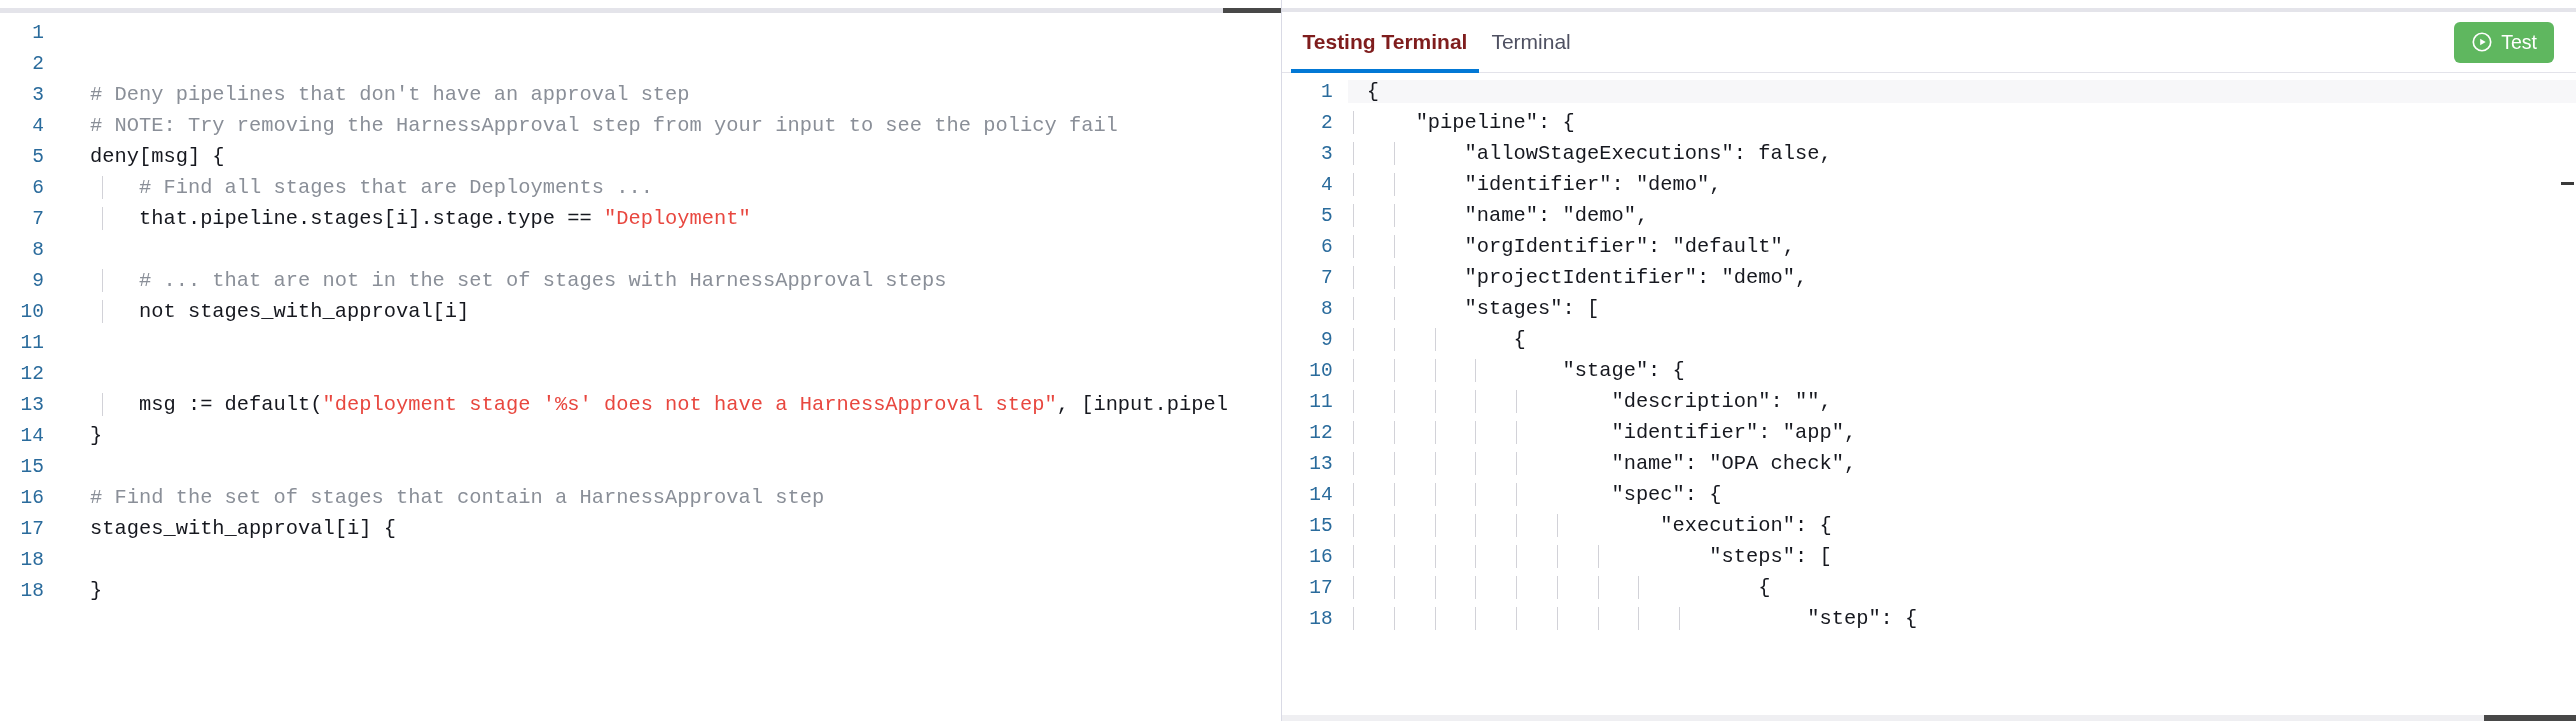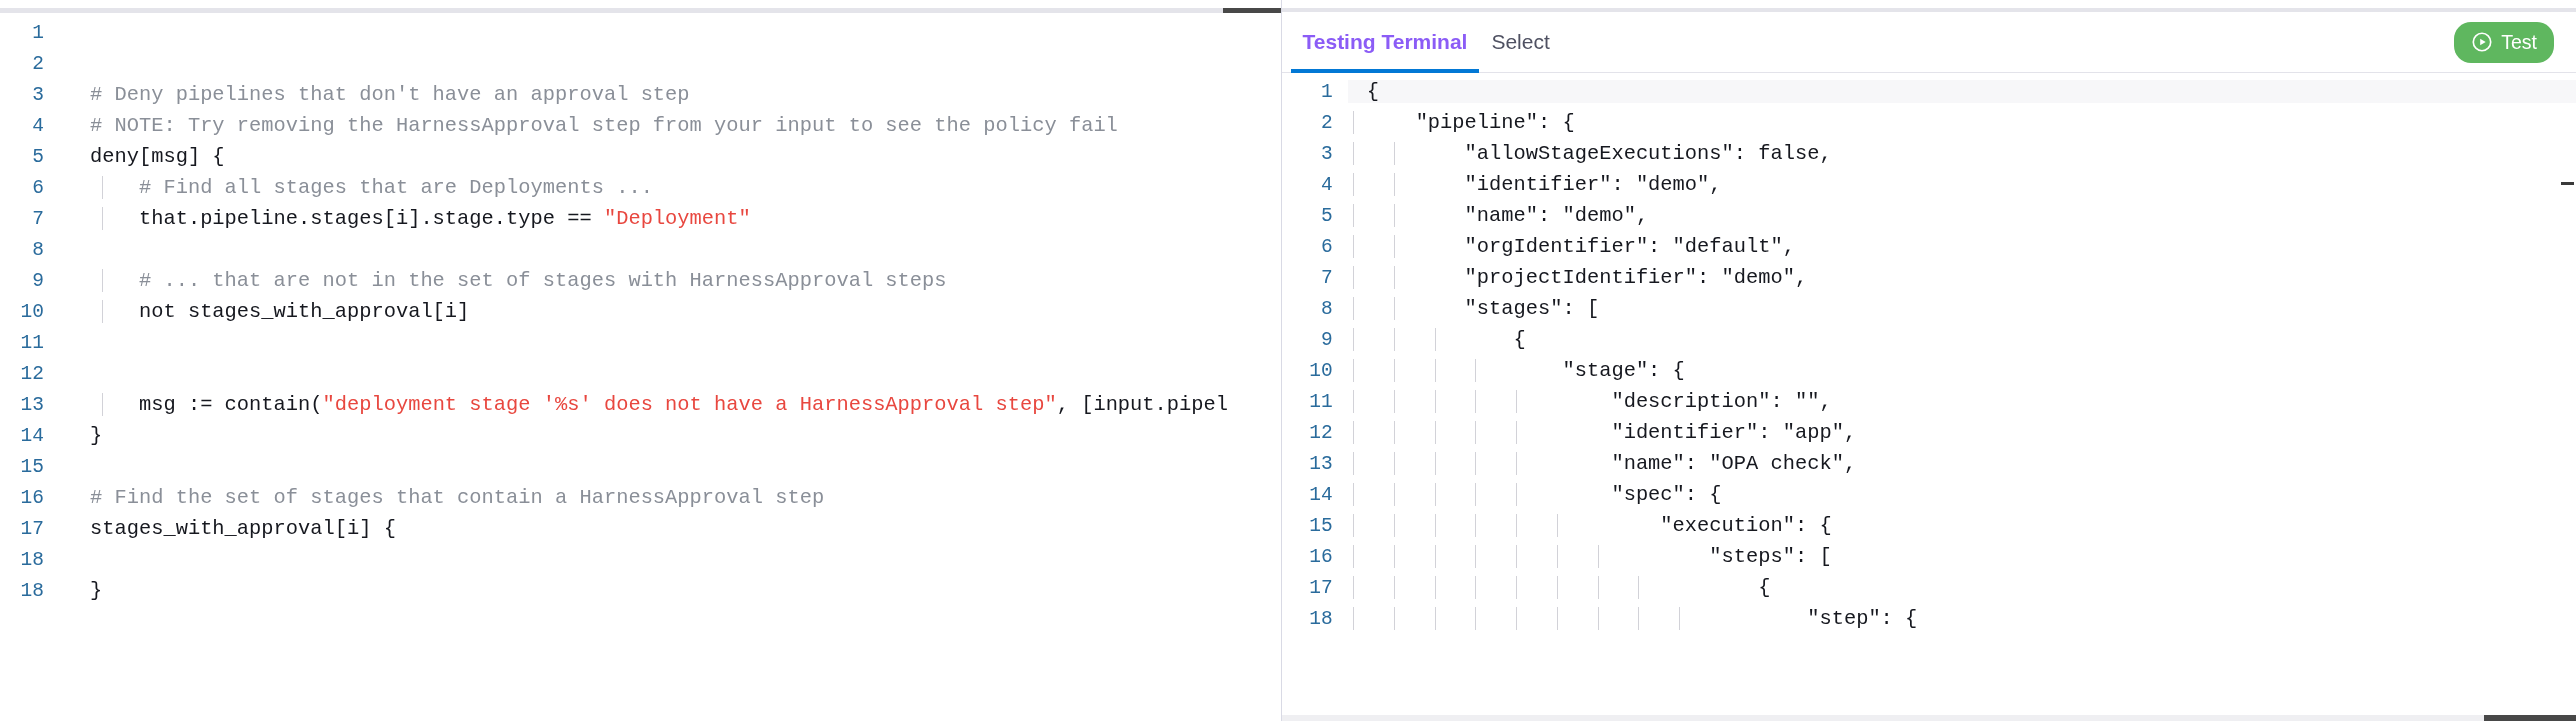--- a/index.html
+++ b/index.html
@@ -92,31 +92,31 @@
   }
   .tab {
     font-size: 21px;
     color: #4f5162;
     padding: 0 12px;
     height: 61px;
     display: flex; align-items: center;
     position: relative;
     cursor: pointer;
   }
-  .tab.active { color: #8b5cf6; font-weight: bold; }
+  .tab.active { color: #7f1d1d; font-weight: bold; }
   .tab.active::after {
     content: ""; position: absolute;
     left: 0; right: 0; bottom: -0.8px; height: 4.2px;
     background: #0278d5;
   }
   .spacer { flex: 1; }
   .test-btn {
     display: inline-flex; align-items: center; gap: 8.5px;
     background: #5fb75f; color: #ffffff;
-    border: none; border-radius: 17px;
+    border: none; border-radius: 6px;
     height: 41px; padding: 0 17px;
     font-size: 19.5px; font-family: "Liberation Sans", sans-serif;
     cursor: pointer;
   }
   .play-ic { width: 22px; height: 22px; display: inline-block; }
 
   .input-bar {
     height: 66px;
     background: #f0f8fd;
     border-bottom: 0.8px solid #e1e9ef;
@@ -197,42 +197,42 @@
         <div class="code-line"><div class="ln">3</div><div class="code-text"><span class="cm"># Deny pipelines that don't have an approval step</span></div></div>
         <div class="code-line"><div class="ln">4</div><div class="code-text"><span class="cm"># NOTE: Try removing the HarnessApproval step from your input to see the policy fail</span></div></div>
         <div class="code-line"><div class="ln">5</div><div class="code-text"><span class="kw">deny[msg] {</span></div></div>
         <div class="code-line"><div class="ln">6</div><div class="code-text"><span class="guide" style="left: 58px;"></span><span class="cm">    # Find all stages that are Deployments ...</span></div></div>
         <div class="code-line"><div class="ln">7</div><div class="code-text"><span class="guide" style="left: 58px;"></span><span class="kw">    that.pipeline.stages[i].stage.type == </span><span class="str">"Deployment"</span></div></div>
         <div class="code-line"><div class="ln">8</div><div class="code-text"><span class="guide" style="left: 58px;"></span><span class="kw"></span></div></div>
         <div class="code-line"><div class="ln">9</div><div class="code-text"><span class="guide" style="left: 58px;"></span><span class="cm">    # ... that are not in the set of stages with HarnessApproval steps</span></div></div>
         <div class="code-line"><div class="ln">10</div><div class="code-text"><span class="guide" style="left: 58px;"></span><span class="kw">    not stages_with_approval[i]</span></div></div>
         <div class="code-line"><div class="ln">11</div><div class="code-text"><span class="guide" style="left: 58px;"></span><span class="kw"></span></div></div>
         <div class="code-line"><div class="ln">12</div></div>
-        <div class="code-line"><div class="ln">13</div><div class="code-text"><span class="guide" style="left: 58px;"></span><span class="kw">    msg := contain(</span><span class="str">"deployment stage '%s' does not have a HarnessApproval step"</span><span class="kw">, [input.pipel</span></div></div>
+        <div class="code-line"><div class="ln">13</div><div class="code-text"><span class="guide" style="left: 58px;"></span><span class="kw">    msg := default(</span><span class="str">"deployment stage '%s' does not have a HarnessApproval step"</span><span class="kw">, [input.pipel</span></div></div>
         <div class="code-line"><div class="ln">14</div><div class="code-text"><span class="kw">}</span></div></div>
         <div class="code-line"><div class="ln">15</div><div class="code-text"><span class="kw"></span></div></div>
         <div class="code-line"><div class="ln">16</div><div class="code-text"><span class="cm"># Find the set of stages that contain a HarnessApproval step</span></div></div>
         <div class="code-line"><div class="ln">17</div><div class="code-text"><span class="kw">stages_with_approval[i] {</span></div></div>
         <div class="code-line"><div class="ln">18</div></div>
         <div class="code-line"><div class="ln">18</div><div class="code-text"><span class="kw">}</span></div></div>
       </div>
   </section>
 
   <section class="right-pane">
 
     <div class="rp-topstrip">
       <div class="rule"></div>
     </div>
 
     <div class="tabs-row">
       <div class="tab active">
         <span>Testing Terminal</span>
       </div>
       <div class="tab">
-        <span>Select</span>
+        <span>Terminal</span>
       </div>
       <div class="spacer"></div>
       <button class="test-btn">
         <span class="play-ic">
           <svg width="22" height="22" viewBox="0 0 24 24" fill="none">
             <circle cx="12" cy="12" r="9.5" stroke="#ffffff" stroke-width="1.8"></circle>
             <path d="M10 8.4 L16 12 L10 15.6 Z" fill="#ffffff"></path>
           </svg>
         </span>
         <span>Test</span>

